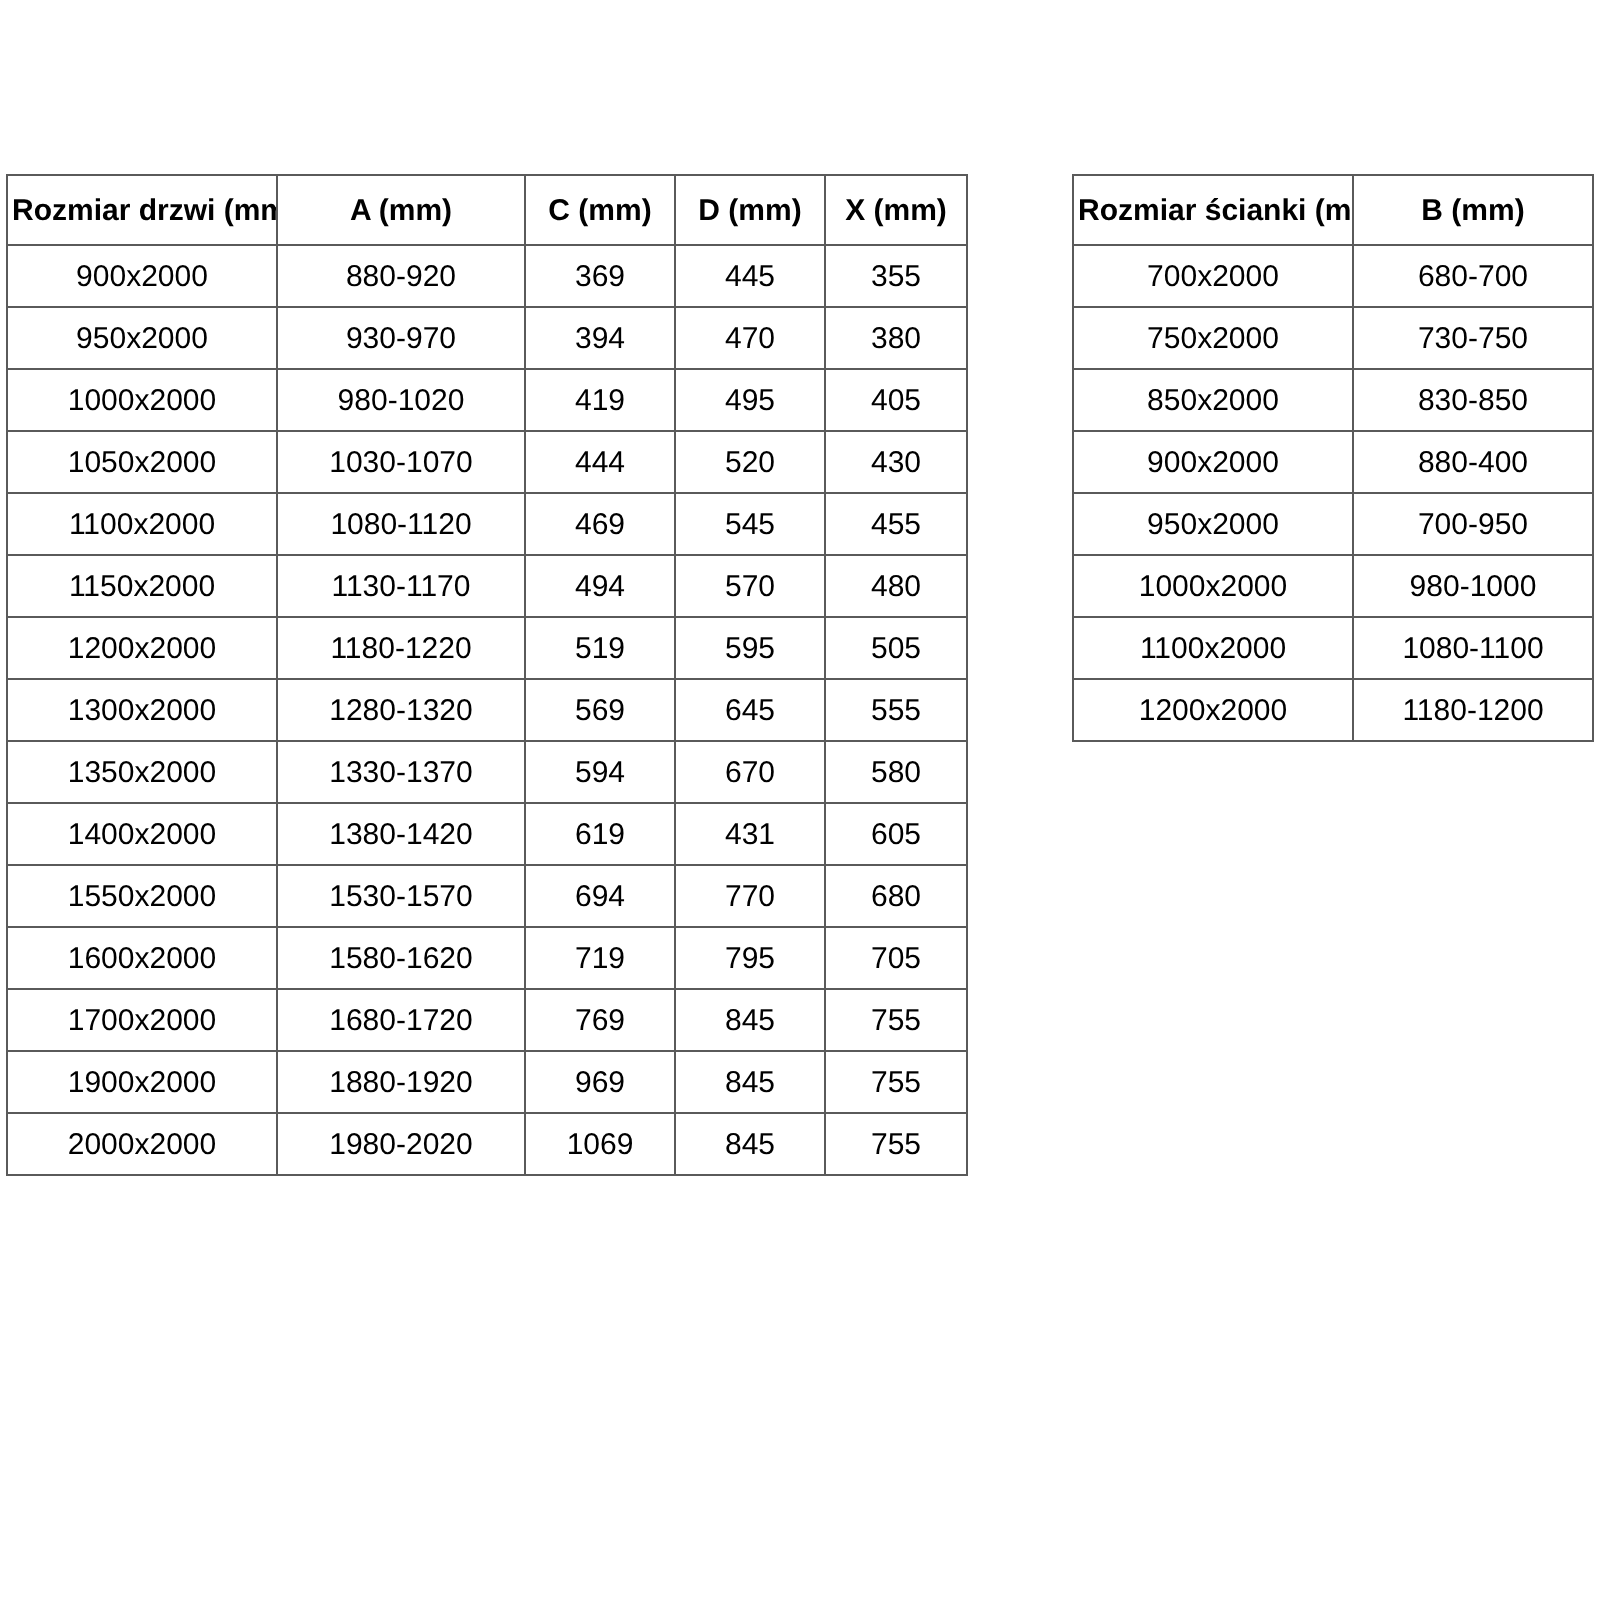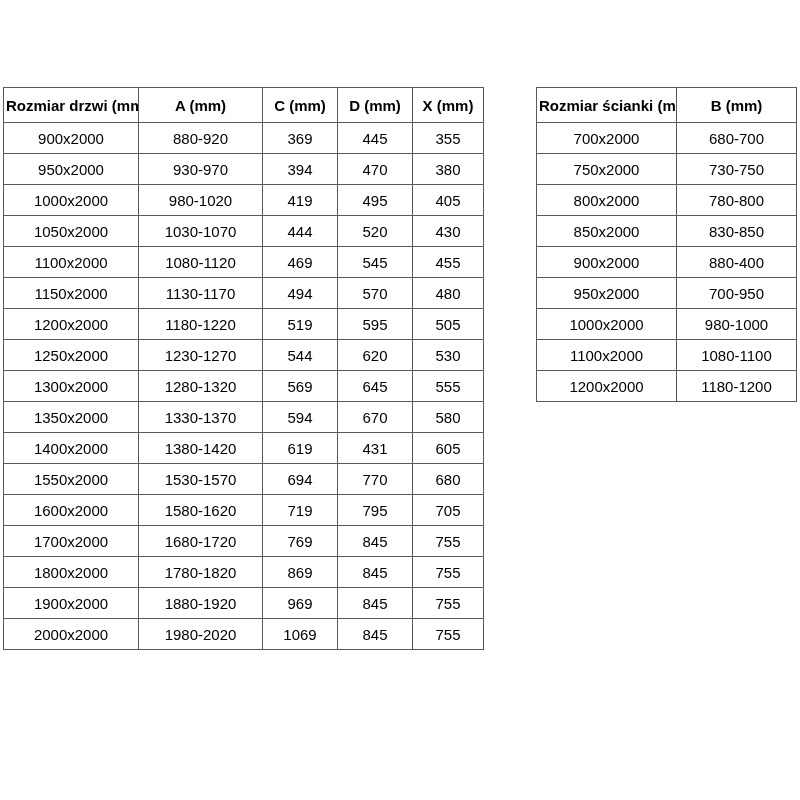--- a/index.html
+++ b/index.html
@@ -109,27 +109,20 @@
           <td>480</td>
         </tr>
         <tr>
           <td>1200x2000</td>
           <td>1180-1220</td>
           <td>519</td>
           <td>595</td>
           <td>505</td>
         </tr>
         <tr>
-          <td>1250x2000</td>
-          <td>1230-1270</td>
-          <td>544</td>
-          <td>620</td>
-          <td>530</td>
-        </tr>
-        <tr>
           <td>1300x2000</td>
           <td>1280-1320</td>
           <td>569</td>
           <td>645</td>
           <td>555</td>
         </tr>
         <tr>
           <td>1350x2000</td>
           <td>1330-1370</td>
           <td>594</td>
@@ -154,27 +147,20 @@
           <td>1600x2000</td>
           <td>1580-1620</td>
           <td>719</td>
           <td>795</td>
           <td>705</td>
         </tr>
         <tr>
           <td>1700x2000</td>
           <td>1680-1720</td>
           <td>769</td>
-          <td>845</td>
-          <td>755</td>
-        </tr>
-        <tr>
-          <td>1800x2000</td>
-          <td>1780-1820</td>
-          <td>869</td>
           <td>845</td>
           <td>755</td>
         </tr>
         <tr>
           <td>1900x2000</td>
           <td>1880-1920</td>
           <td>969</td>
           <td>845</td>
           <td>755</td>
         </tr>
@@ -202,24 +188,20 @@
     <tbody>
         <tr>
           <td>700x2000</td>
           <td>680-700</td>
         </tr>
         <tr>
           <td>750x2000</td>
           <td>730-750</td>
         </tr>
         <tr>
-          <td>800x2000</td>
-          <td>780-800</td>
-        </tr>
-        <tr>
           <td>850x2000</td>
           <td>830-850</td>
         </tr>
         <tr>
           <td>900x2000</td>
           <td>880-400</td>
         </tr>
         <tr>
           <td>950x2000</td>
           <td>700-950</td>

